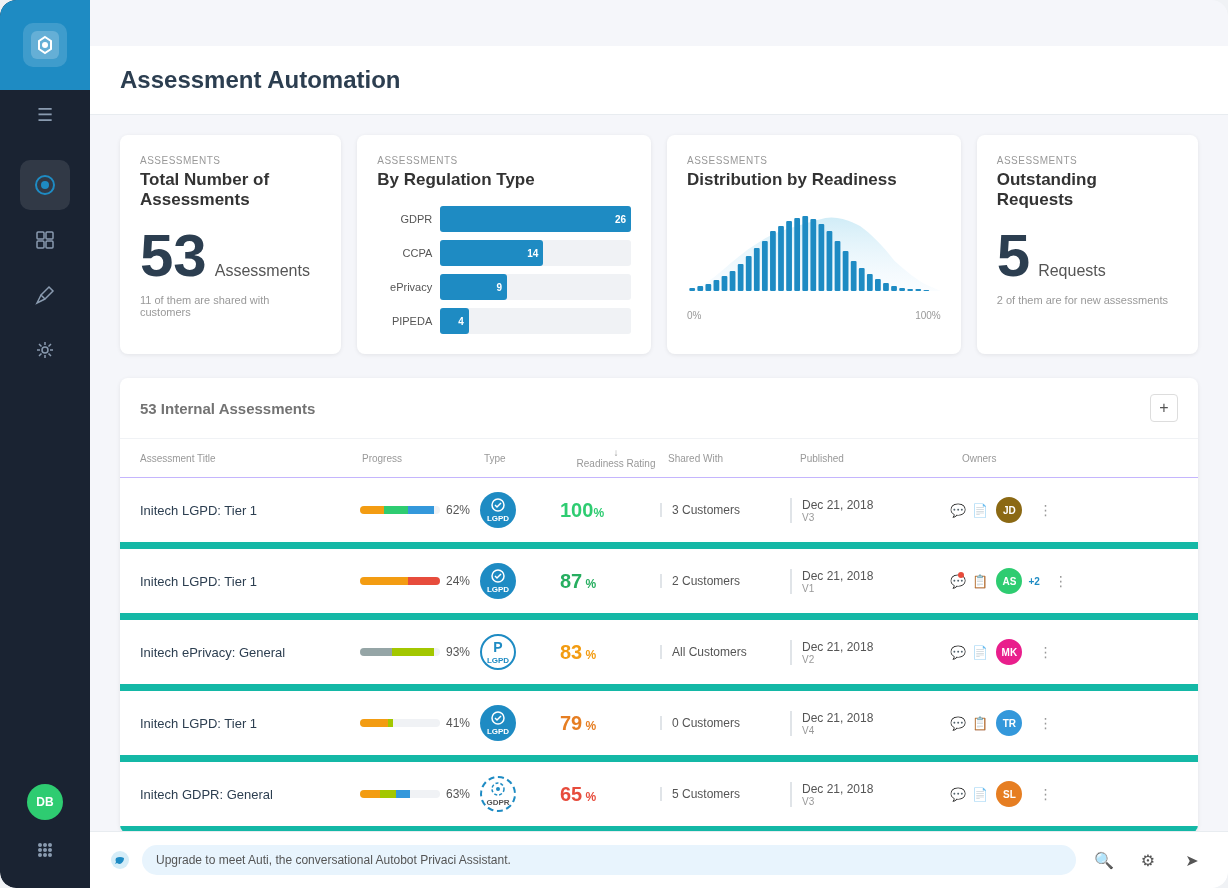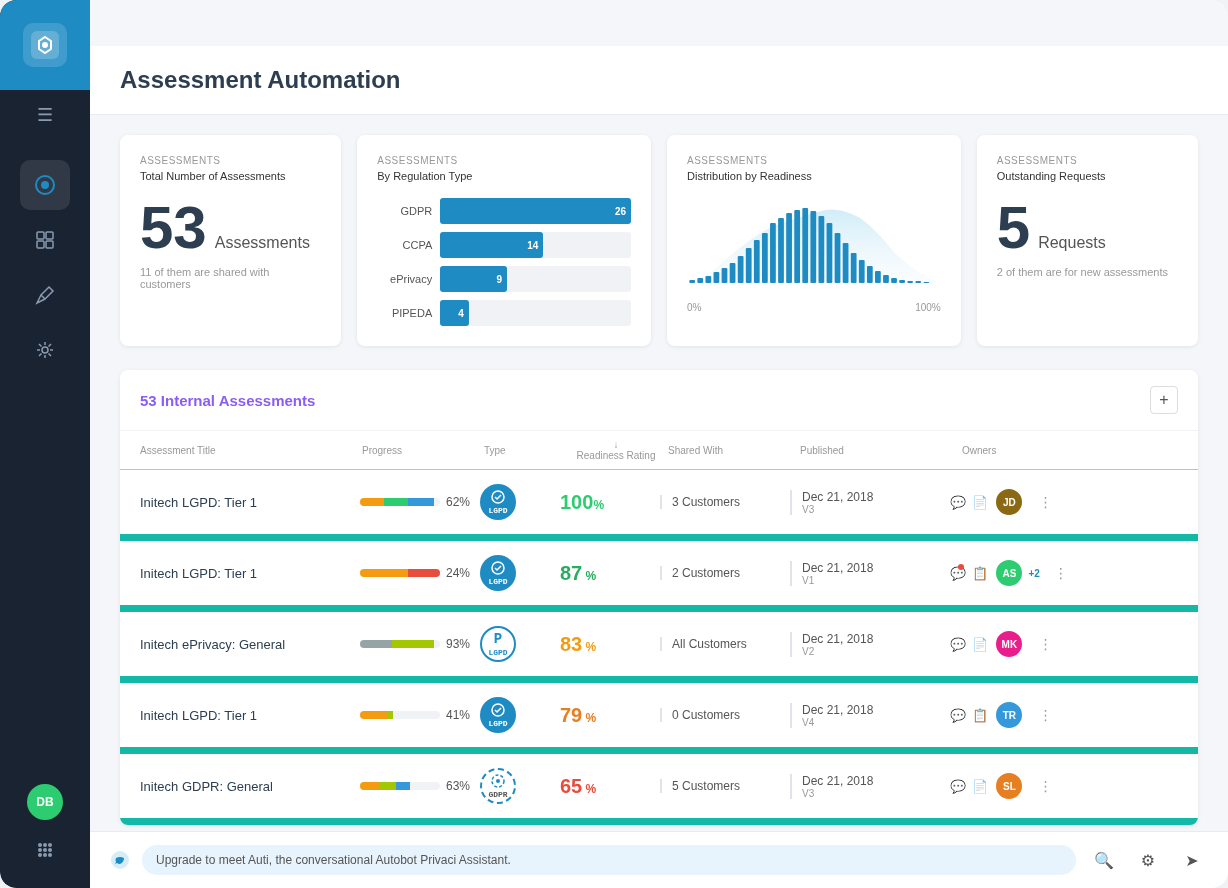--- a/index.html
+++ b/index.html
@@ -26,21 +26,21 @@
     .header { background: white; padding: 20px 30px; border-bottom: 1px solid #e8ecf0; margin-top: 46px; }
     .header h1 { font-size: 24px; font-weight: 600; color: #2c3e50; }
 
     
     .content { flex: 1; overflow-y: auto; padding: 20px 30px; }
 
     
     .stats-row { display: flex; gap: 16px; margin-bottom: 24px; }
     .stat-card { background: white; border-radius: 8px; padding: 20px; flex: 1; box-shadow: 0 1px 4px rgba(0,0,0,0.08); }
     .stat-card-label { font-size: 10px; color: #999; text-transform: uppercase; letter-spacing: 0.5px; margin-bottom: 4px; }
-    .stat-card-title { font-size: 11px; color: #333; font-weight: 400; margin-bottom: 16px; }
+    .stat-card-title { font-size: 17px; color: #333; font-weight: 700; margin-bottom: 16px; }
 
     
     .big-number { display: flex; align-items: baseline; gap: 8px; }
     .big-num { font-size: 60px; font-weight: 700; color: #2c3e50; line-height: 1; }
     .big-num-label { font-size: 16px; color: #555; font-weight: 500; }
     .sub-text { font-size: 11px; color: #999; margin-top: 8px; }
 
     
     .bar-chart { display: flex; flex-direction: column; gap: 8px; }
     .bar-row { display: flex; align-items: center; gap: 8px; }
@@ -48,38 +48,38 @@
     .bar-track { flex: 1; height: 26px; background: #f0f2f5; border-radius: 3px; position: relative; }
     .bar-fill { height: 100%; background: #1e8bc3; border-radius: 3px; display: flex; align-items: center; justify-content: flex-end; padding-right: 5px; }
     .bar-value { font-size: 10px; color: white; font-weight: bold; }
     .dist-container { position: relative; width: 100%; height: 100px; }
     .dist-x-labels { display: flex; justify-content: space-between; margin-top: 4px; }
     .dist-x-label { font-size: 10px; color: #999; }
 
     
     .table-section { background: white; border-radius: 8px; box-shadow: 0 1px 4px rgba(0,0,0,0.08); overflow: hidden; }
     .table-header { display: flex; justify-content: space-between; align-items: center; padding: 16px 20px; border-bottom: 1px solid #f0f2f5; }
-    .table-title { font-size: 15px; font-weight: 600; color: #8b5cf6; }
+    .table-title { font-size: 15px; font-weight: 600; color: #737373; }
     .add-btn { width: 28px; height: 28px; background: white; border: 1px solid #ddd; border-radius: 4px; display: flex; align-items: center; justify-content: center; cursor: pointer; color: #555; font-size: 16px; }
 
     
     .col-headers { display: grid; grid-template-columns: 220px 120px 80px 100px 130px 160px 80px 80px; gap: 2px; padding: 8px 20px; border-bottom: 1px solid #c4b5fd; align-items: center; }
     .col-header { font-size: 10px; color: #999; font-weight: 500; text-transform: none; }
     .col-header.readiness { display: flex; flex-direction: column; align-items: center; font-size: 10px; }
 
     
     .table-row { display: grid; grid-template-columns: 220px 120px 80px 100px 130px 160px 80px 80px; gap: 0; padding: 14px 20px; border-bottom: 7px solid #14b8a6; align-items: center; }
 
     .row-title { font-size: 13px; color: #2c3e50; font-weight: 500; }
     .progress-cell { display: flex; align-items: center; gap: 6px; }
     .progress-bar { height: 8px; width: 80px; background: #f0f2f5; border-radius: 4px; overflow: hidden; position: relative; }
     .progress-multi { display: flex; height: 100%; }
     .progress-pct { font-size: 12px; color: #555; }
 
-    .type-badge { width: 36px; height: 36px; border-radius: 50%; display: flex; flex-direction: column; align-items: center; justify-content: center; font-size: 8px; font-weight: bold; font-family: Liberation Mono, monospace; }
+    .type-badge { width: 36px; height: 36px; border-radius: 50%; display: flex; flex-direction: column; align-items: center; justify-content: center; font-size: 8px; font-weight: bold; }
     .type-lgpd { background: #1e8bc3; color: white; }
     .type-lgpd-outline { background: white; border: 2px solid #1e8bc3; color: #1e8bc3; }
     .type-gdpr { background: white; border: 2px dashed #1e8bc3; color: #1e8bc3; }
 
     .readiness-pct { font-size: 20px; font-weight: 700; }
     .readiness-pct .unit { font-size: 12px; }
     .r-100 { color: #2ecc71; }
     .r-87 { color: #27ae60; }
     .r-83 { color: #f39c12; }
     .r-79 { color: #e67e22; }

